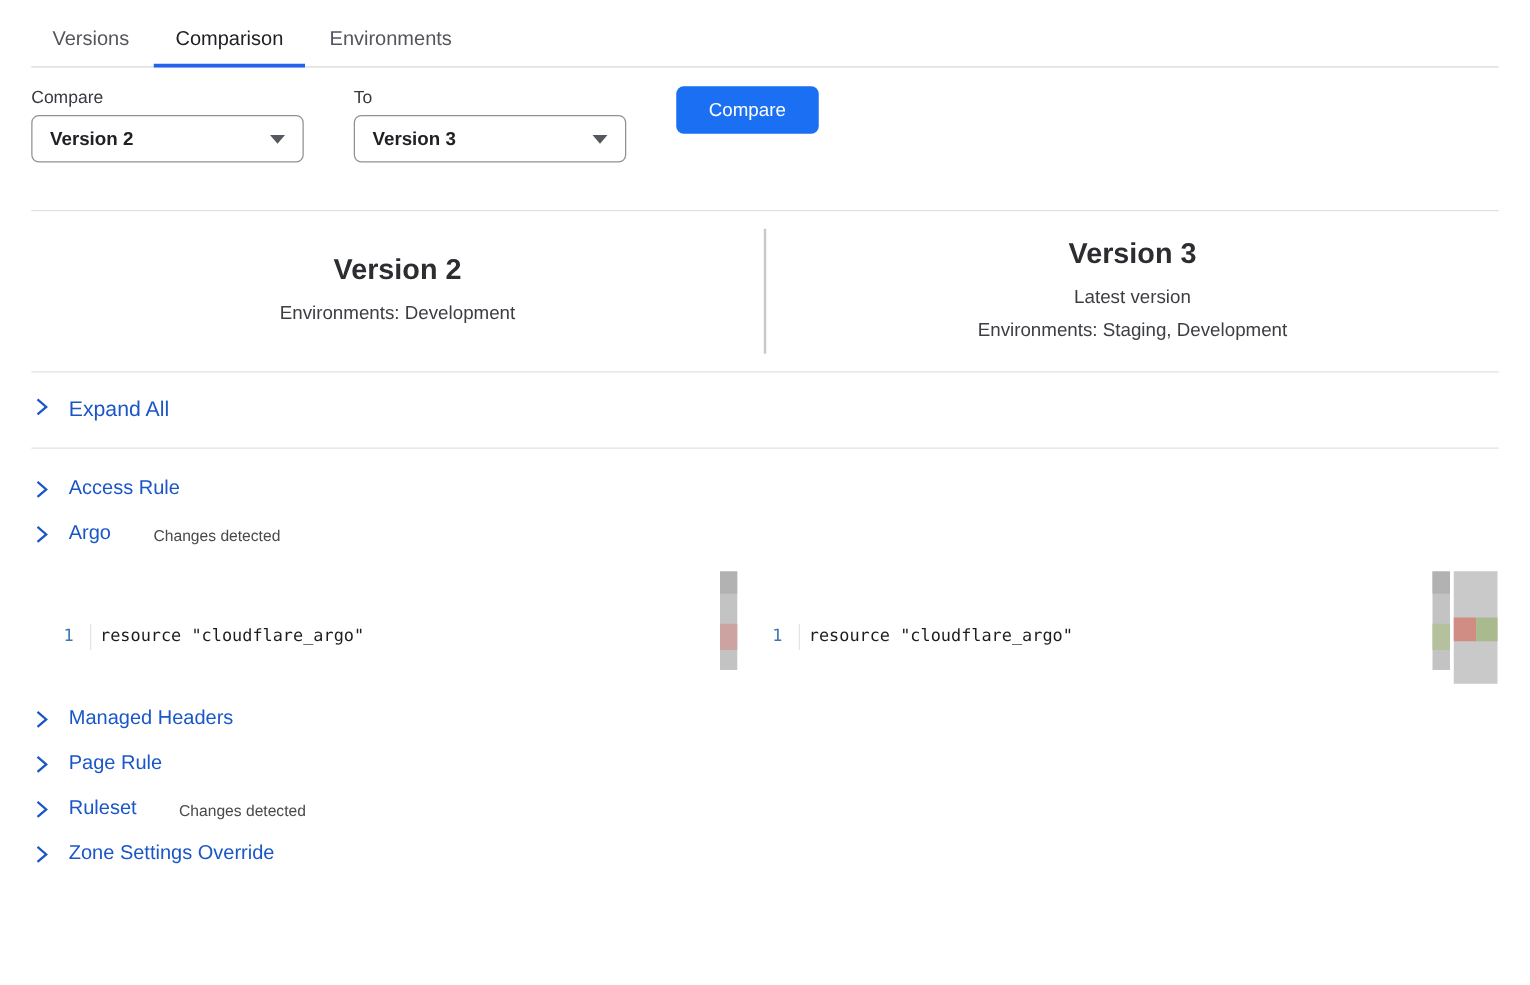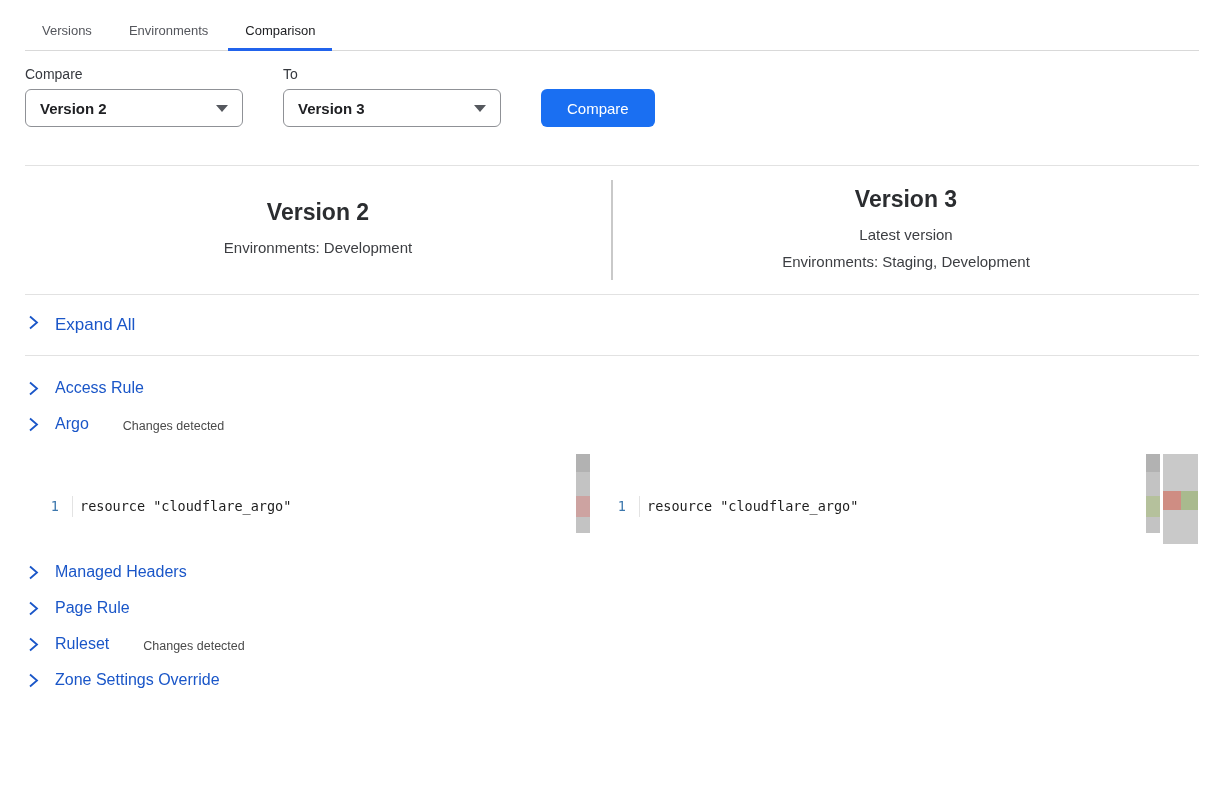--- a/index.html
+++ b/index.html
@@ -15,35 +15,35 @@
 
   
   .tabbar {
     display: flex;
     padding-top: 15px;
     border-bottom: 1px solid #d9d9d9;
   }
   .tab {
     padding: 8px 17px 12px;
     margin-right: 3px;
-    font-size: 13px;
+    font-size: 16px;
     color: #54565c;
     cursor: pointer;
     white-space: nowrap;
   }
   .tab.active {
     color: #202124;
     font-weight: 500;
     border-bottom: 3px solid #2163ec;
     padding-bottom: 9px;
     margin-bottom: -1px;
   }
 
   
-  .compare-form { display: flex; margin-top: 15px; align-items: flex-end; }
+  .compare-form { display: flex; margin-top: 15px; align-items: flex-start; }
   .field { margin-right: 40px; }
   .field-label { font-size: 14px; color: #36393f; margin-bottom: 7px; }
   .dropdown {
     width: 218px; height: 38px;
     border: 1px solid #8f9196;
     border-radius: 6px;
     display: flex; align-items: center; justify-content: space-between;
     padding: 0 14px;
     cursor: pointer;
     background: #fff;
@@ -147,22 +147,22 @@
 
   svg.chev-icon { display: block; }
 </style>
 </head>
 <body>
 
 <div class="wrapper">
 
   <div class="tabbar">
     <div class="tab">Versions</div>
+    <div class="tab active">Comparison</div>
     <div class="tab">Environments</div>
-    <div class="tab active">Comparison</div>
   </div>
 
   <div class="compare-form">
     <div class="field">
       <div class="field-label">Compare</div>
       <div class="dropdown">
         <span class="dropdown-value">Version 2</span>
         <span class="caret"></span>
       </div>
     </div>

